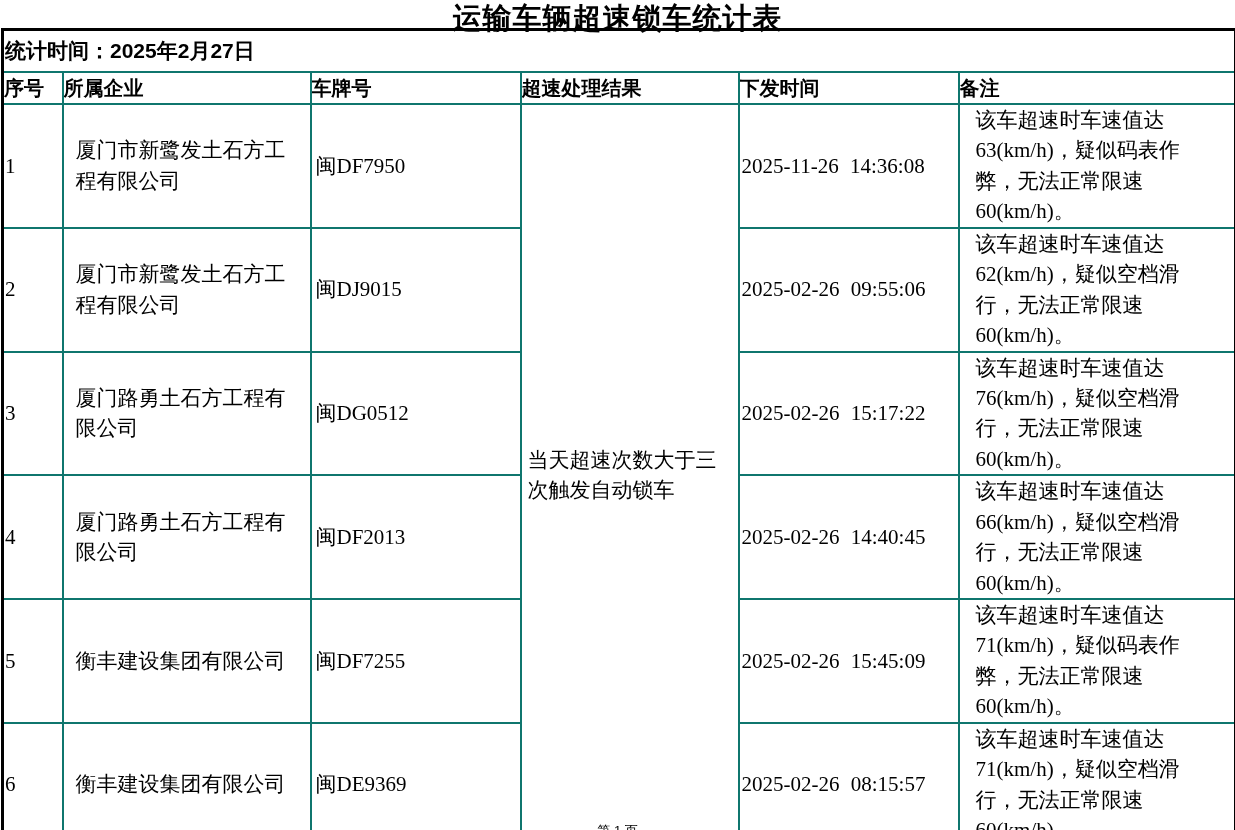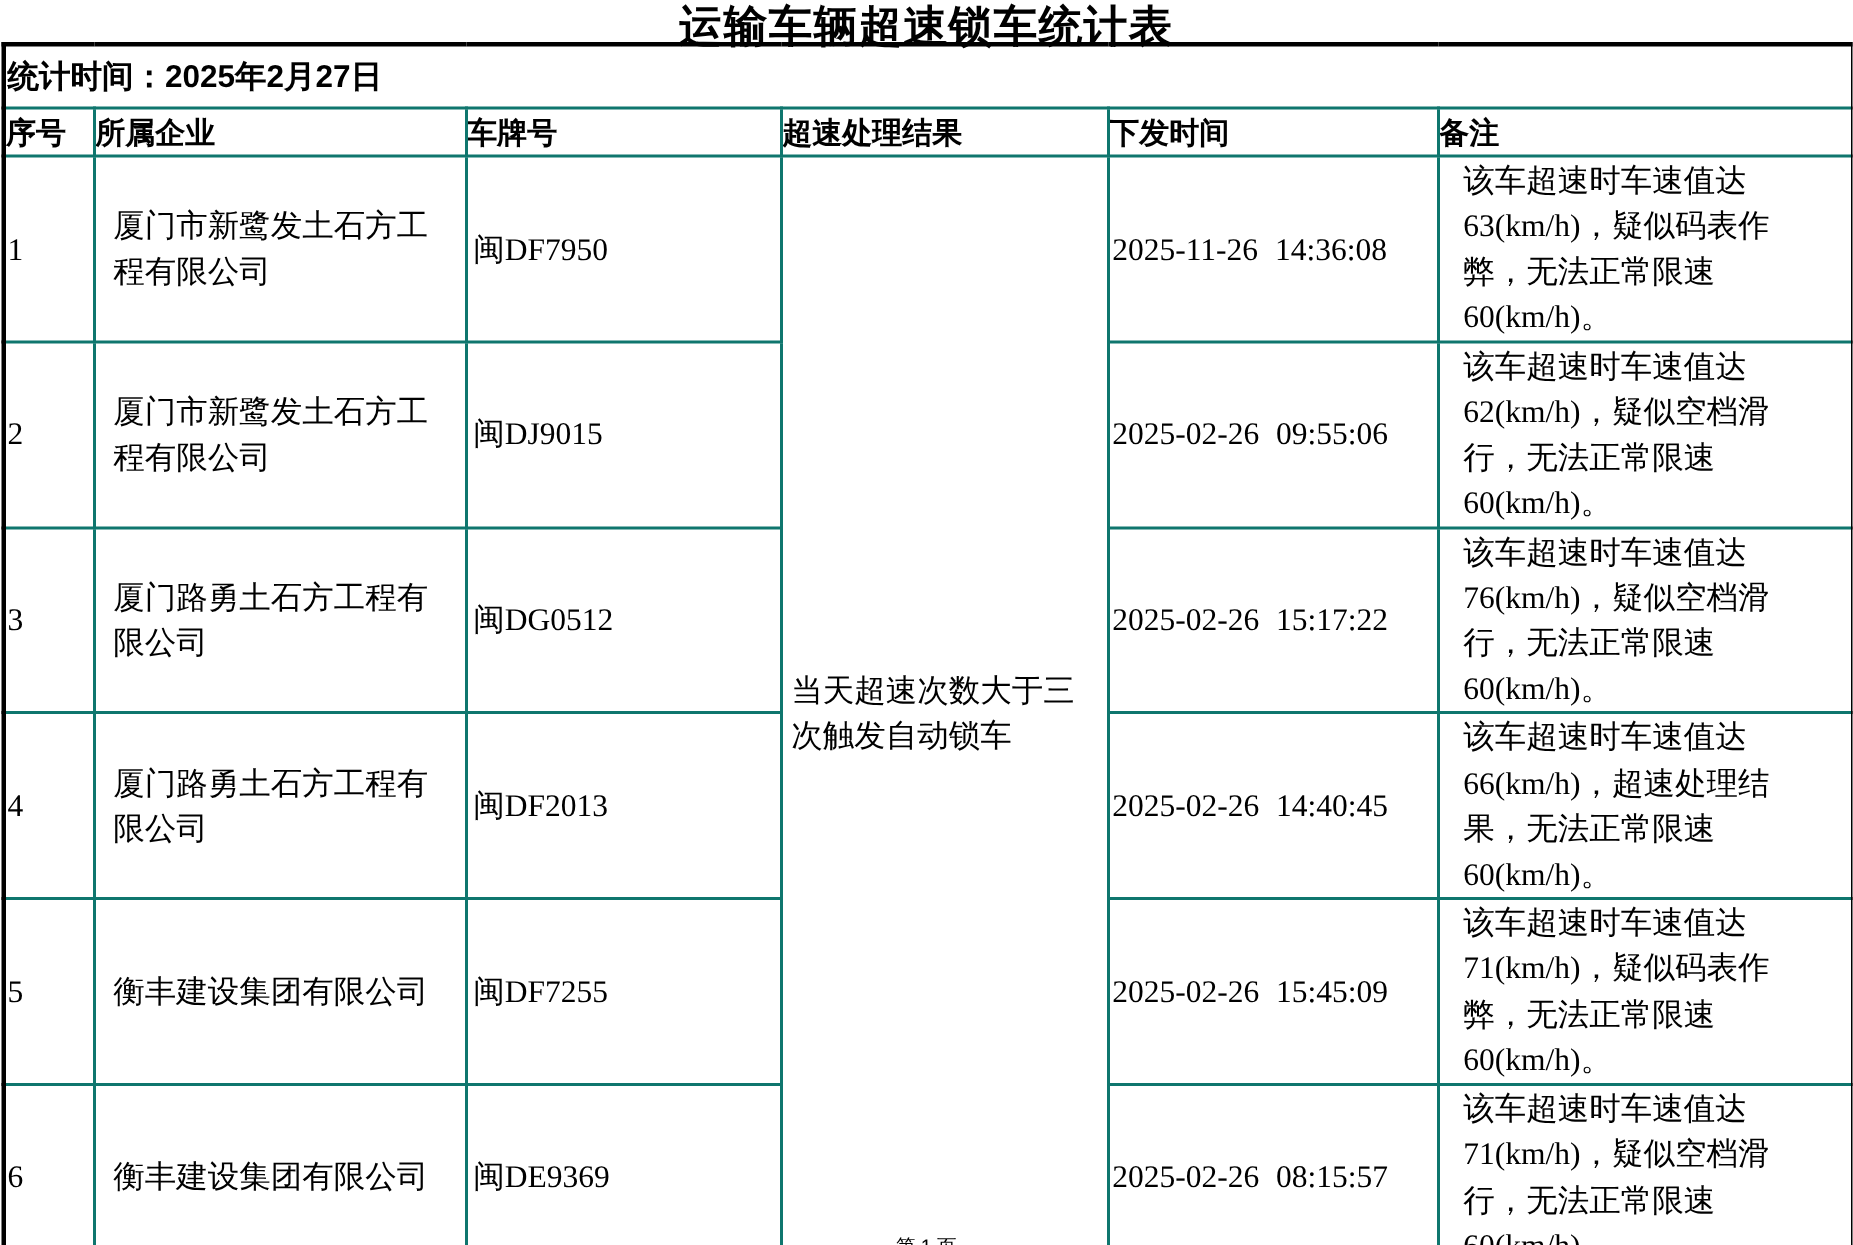--- a/index.html
+++ b/index.html
@@ -115,21 +115,21 @@
       <td class="cell-plate">闽DG0512</td>
       <td class="cell-time">2025-02-26 15:17:22</td>
       <td class="cell-remark">该车超速时车速值达76(km/h)，疑似空档滑行，无法正常限速60(km/h)。</td>
     </tr>
 
     <tr class="data-row">
       <td class="cell-no">4</td>
       <td class="cell-company">厦门路勇土石方工程有限公司</td>
       <td class="cell-plate">闽DF2013</td>
       <td class="cell-time">2025-02-26 14:40:45</td>
-      <td class="cell-remark">该车超速时车速值达66(km/h)，超速处理结果，无法正常限速60(km/h)。</td>
+      <td class="cell-remark">该车超速时车速值达66(km/h)，疑似空档滑行，无法正常限速60(km/h)。</td>
     </tr>
 
     <tr class="data-row">
       <td class="cell-no">5</td>
       <td class="cell-company">衡丰建设集团有限公司</td>
       <td class="cell-plate">闽DF7255</td>
       <td class="cell-time">2025-02-26 15:45:09</td>
       <td class="cell-remark">该车超速时车速值达71(km/h)，疑似码表作弊，无法正常限速60(km/h)。</td>
     </tr>
 

